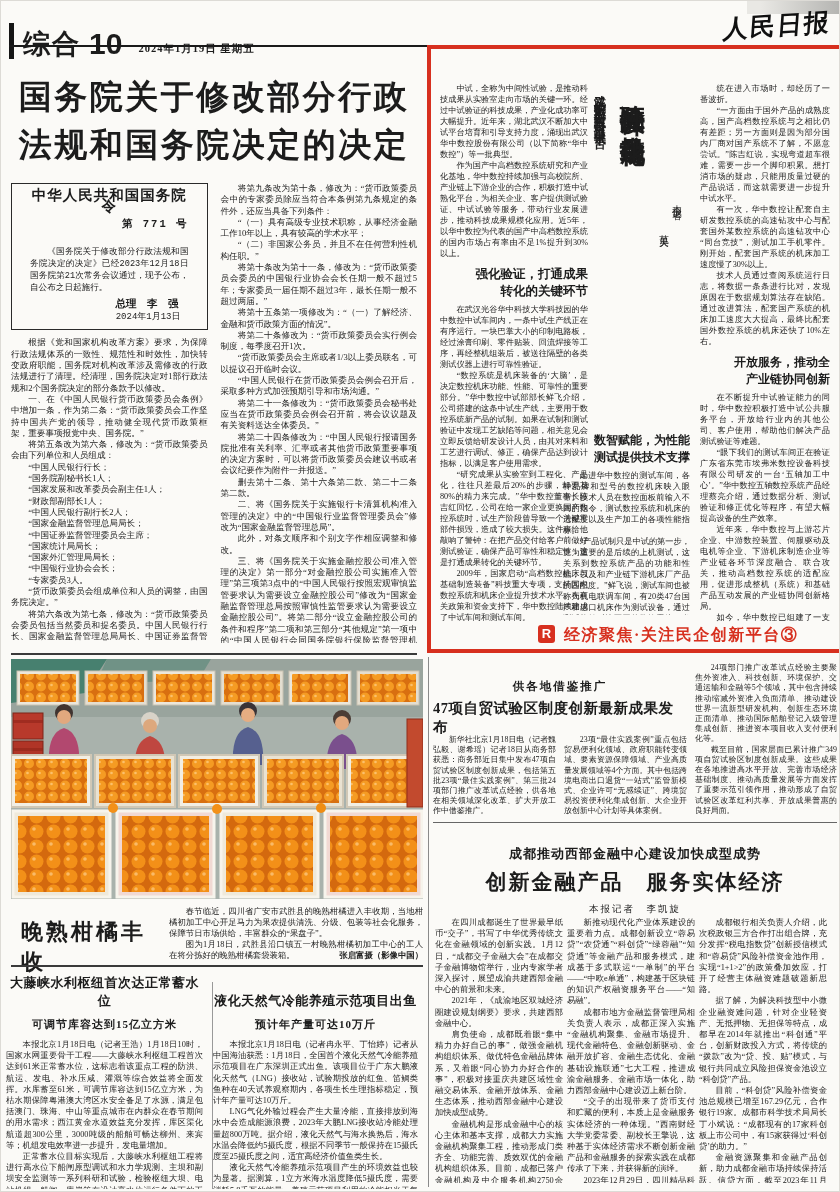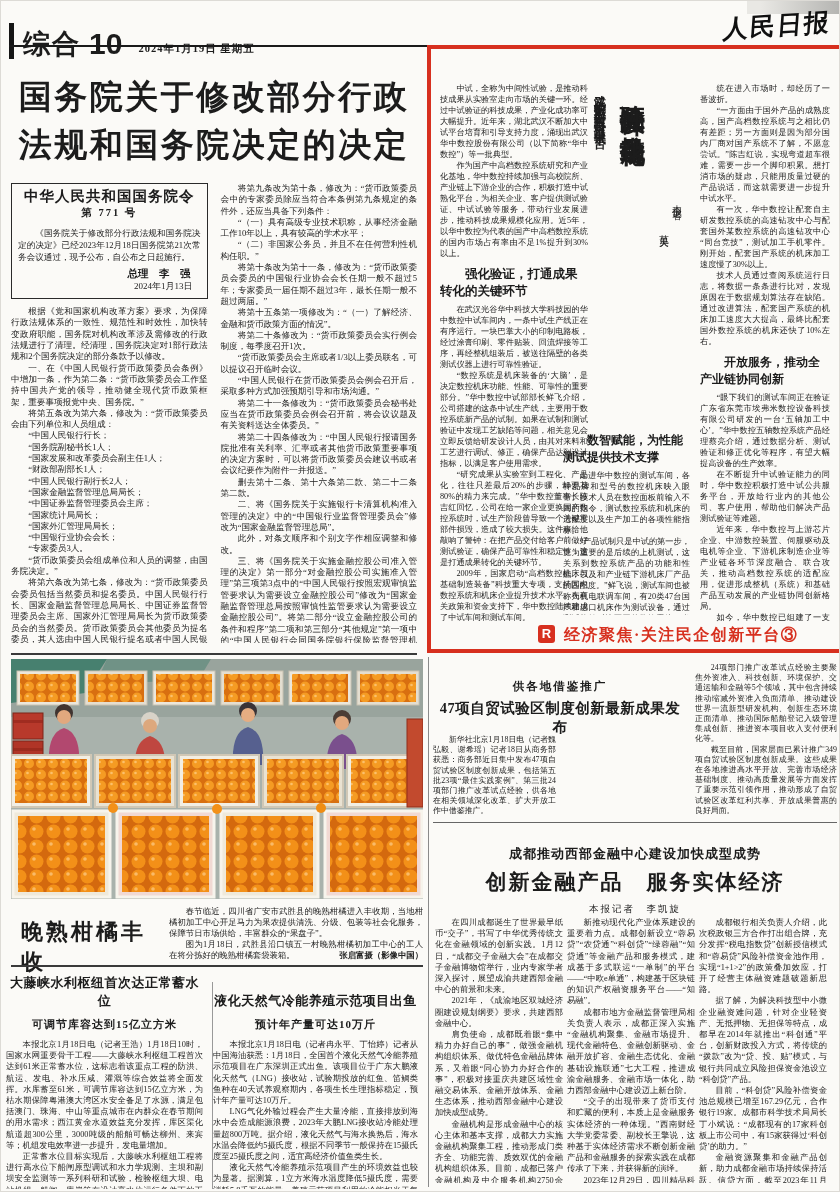--- a/index.html
+++ b/index.html
@@ -20,33 +20,33 @@
   .header-rule{position:absolute;left:8px;top:44px;width:824px;height:2px;background:#1a1a1a;}
   
   .body-text p{margin:0;text-indent:2em;text-align:justify;}
   .rule{position:absolute;background:#3a3a3a;}
   
   .decree{position:absolute;left:10px;top:56px;width:406px;}
   .decree h1{margin:16px 0 0;font-family:"Liberation Sans","DejaVu Sans",sans-serif;font-weight:900;
         font-size:33px;line-height:48px;text-align:center;letter-spacing:2.5px;}
   .decree-cols{display:flex;gap:13px;margin-top:14px;height:460px;overflow:hidden;}
   .dcol{width:197px;font-size:8.6px;line-height:11.3px;}
-  .order-box{border:1.5px solid #2a2a2a;padding:7px 6px 6px;margin-bottom:7px;}
+  .order-box{border:1.5px solid #2a2a2a;padding:7px 18px 6px;margin-bottom:7px;font-family:Liberation Mono, monospace;}
   .ob-title{font-size:14.5px;font-weight:900;text-align:center;letter-spacing:1px;}
-  .ob-num{font-size:10.5px;font-weight:700;text-align:center;margin:5px 0 8px;letter-spacing:2px;}
+  .ob-num{font-size:10.5px;font-weight:700;text-align:right;margin:5px 0 16px;letter-spacing:2px;}
   .ob-body{margin:0;text-indent:2em;text-align:justify;font-size:8.6px;line-height:12px;}
   .ob-sig{text-align:right;font-weight:700;font-size:10.5px;margin-top:5px;padding-right:10px;}
   .ob-date{text-align:right;font-size:9px;margin-top:2px;padding-right:8px;}
   .rule-decree{left:10px;top:652px;width:406px;height:2px;}
   
   .feature{position:absolute;left:426px;top:44px;width:482px;height:608px;
         border:4px solid #d7301f;box-sizing:border-box;}
   .feature .body-text{font-size:8.2px;line-height:11px;}
   .f-sub{font-family:"Liberation Sans","DejaVu Sans",sans-serif;font-weight:900;font-size:12.5px;line-height:16.5px;
-        margin:7px 0 5px;text-indent:2em;text-align:left;}
+        margin:7px 0 5px;text-indent:2em;text-align:right;}
   .f-col1{position:absolute;left:9px;top:34px;width:148px;height:540px;overflow:hidden;}
   .f-kicker{position:absolute;left:160px;top:36px;height:240px;writing-mode:vertical-rl;
         font-size:12px;font-weight:700;letter-spacing:2.5px;}
   .f-head{position:absolute;left:181px;top:36px;writing-mode:vertical-rl;
         font-size:25px;font-weight:900;letter-spacing:1px;line-height:40px;}
   .f-byline{position:absolute;left:226px;top:148px;writing-mode:vertical-rl;
         font-size:9.5px;line-height:13px;letter-spacing:2px;}
   .f-byname{padding-top:30px;}
   .f-mid{position:absolute;left:132px;top:376px;width:127px;height:190px;overflow:hidden;}
   .f-mid .f-sub,.f-col3 .f-sub{font-size:12px;}
@@ -68,22 +68,22 @@
   
   .briefs{position:absolute;left:5px;top:970px;width:412px;height:218px;display:flex;align-items:flex-end;}
   .brief{width:50%;box-sizing:border-box;padding-right:9px;}
   .brief + .brief{border-left:1px solid #999;padding-left:0;padding-right:0;}
   .brief h2{margin:10px 0 0;font-size:13px;font-weight:900;text-align:center;letter-spacing:0.5px;}
   .brief h4{margin:7px 0 7px;font-size:11px;font-weight:700;text-align:center;letter-spacing:1px;}
   .brief .body-text{font-size:8.3px;line-height:11.2px;height:150px;overflow:hidden;}
   
   .ftz{position:absolute;left:432px;top:656px;width:404px;height:160px;}
   .ftz-kicker{margin-top:22px;text-align:center;width:254px;font-size:11.5px;font-weight:700;letter-spacing:2px;}
-  .ftz-headline{width:254px;text-align:center;font-size:14.5px;font-weight:900;margin-top:5px;letter-spacing:0.5px;}
-  .ftz-body{position:absolute;left:0;top:78px;width:254px;height:80px;display:flex;gap:8px;overflow:hidden;flex-direction:column;}
+  .ftz-headline{width:254px;text-align:left;font-size:14.5px;font-weight:900;margin-top:5px;letter-spacing:0.5px;}
+  .ftz-body{position:absolute;left:0;top:78px;width:254px;height:80px;display:flex;gap:8px;overflow:hidden;}
   .ftz-body .body-text{width:123px;font-size:7.9px;line-height:10.2px;}
   .ftz-col3{position:absolute;left:262px;top:6px;width:142px;height:152px;overflow:hidden;}
   .ftz-col3 .body-text{font-size:7.9px;line-height:10.2px;}
   .rule-ftz{left:432px;top:821px;width:404px;height:1px;background:#666;}
   
   .chengdu{position:absolute;left:432px;top:836px;width:404px;height:352px;}
   .cd-kicker{text-align:center;font-size:13px;font-weight:700;margin-top:8px;letter-spacing:1px;}
   .cd-headline{text-align:center;font-size:21px;font-weight:900;margin-top:5px;letter-spacing:2px;}
   .cd-byline{text-align:center;font-size:9.5px;margin-top:7px;letter-spacing:2px;}
   .cd-body{position:absolute;left:2px;top:80px;width:404px;height:266px;display:flex;gap:4px;overflow:hidden;}
@@ -188,22 +188,22 @@
     </div>
     <div class="f-col3">
       <div class="body-text">
           <p>统在进入市场时，却经历了一番波折。</p>
           <p>“一方面由于国外产品的成熟度高，国产高档数控系统与之相比仍有差距；另一方面则是因为部分国内厂商对国产系统不了解，不愿意尝试。”陈吉红说，实现弯道超车很难，需要一步一个脚印积累。想打消市场的疑虑，只能用质量过硬的产品说话，而这就需要进一步提升中试水平。</p>
           <p>有一次，华中数控让配套自主研发数控系统的高速钻攻中心与配套国外某数控系统的高速钻攻中心“同台竞技”，测试加工手机零件。刚开始，配套国产系统的机床加工速度慢了30%以上。</p>
           <p>技术人员通过查阅系统运行日志，将数据一条条进行比对，发现原因在于数据规划算法存在缺陷。通过改进算法，配套国产系统的机床加工速度大大提高，最终比配套国外数控系统的机床还快了10%左右。</p>
         </div>
       <h3 class="f-sub">开放服务，推动全产业链协同创新</h3>
       <div class="body-text">
+          <p>在不断提升中试验证能力的同时，华中数控积极打造中试公共服务平台，开放给行业内的其他公司、客户使用，帮助他们解决产品测试验证等难题。</p>
           <p>“眼下我们的测试车间正在验证广东省东莞市埃弗米数控设备科技有限公司研发的一台‘五轴加工中心’。”华中数控五轴数控系统产品经理蔡亮介绍，通过数据分析、测试验证和修正优化等程序，有望大幅提高设备的生产效率。</p>
-          <p>在不断提升中试验证能力的同时，华中数控积极打造中试公共服务平台，开放给行业内的其他公司、客户使用，帮助他们解决产品测试验证等难题。</p>
           <p>近年来，华中数控与上游芯片企业、中游数控装置、伺服驱动及电机等企业、下游机床制造企业等产业链各环节深度融合、联合攻关，推动高档数控系统的适配应用，促进形成整机（系统）和基础产品互动发展的产业链协同创新格局。</p>
           <p>如今，华中数控已组建了一支2000多人的研发、产业化团队。公司承担和完成了国家科技重大专项、国家863计划及省部级科技攻关等课题数十项。</p>
         </div>
     </div>
     <div class="f-footer">
       <span class="f-logo">R</span>
       <span class="f-ftext">经济聚焦·关注民企创新平台③</span>
     </div>
   </section>
 

